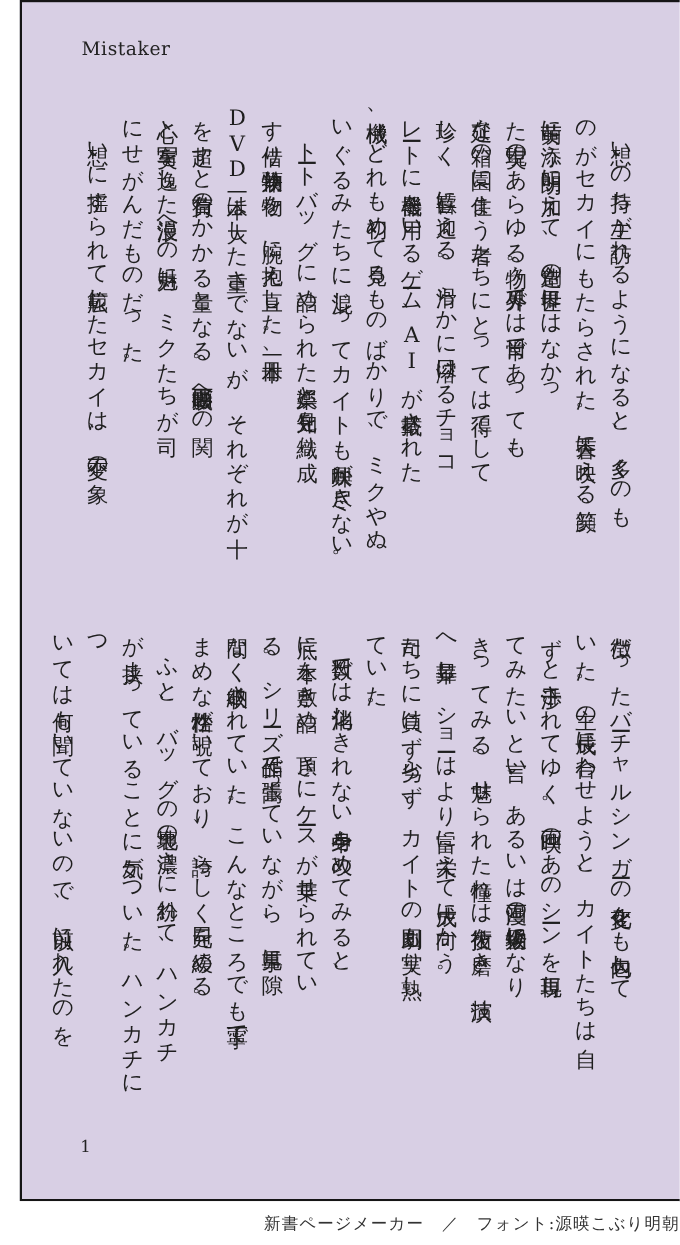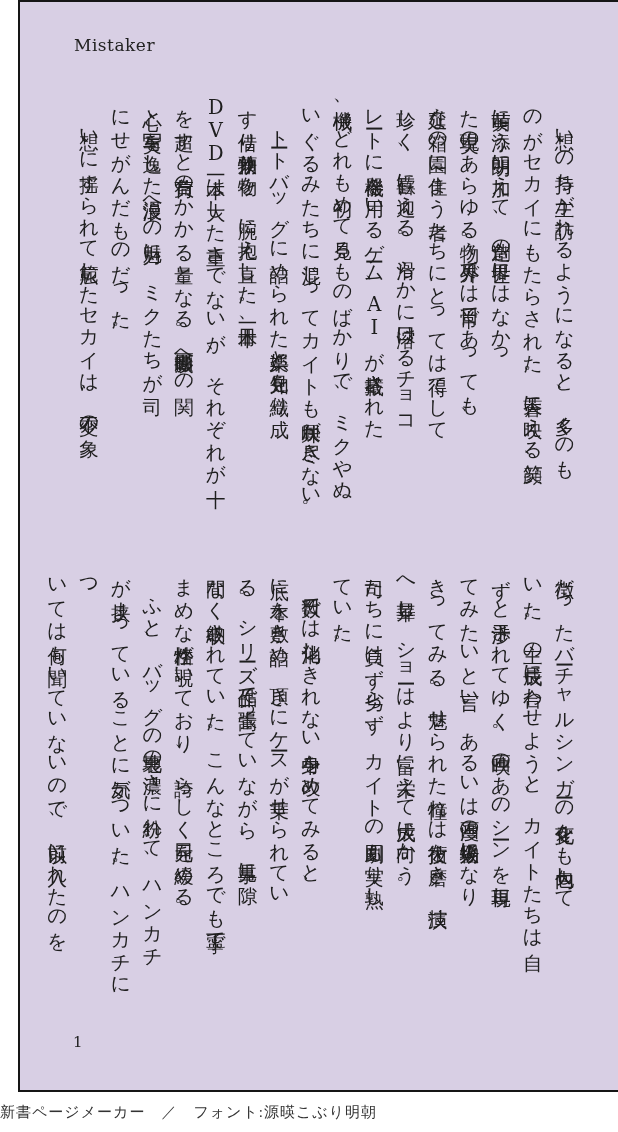--- a/index.html
+++ b/index.html
@@ -61,22 +61,21 @@
   }
   .footer-bar {
     position: absolute;
     left: 0;
     top: 1092px;
     width: 618px;
     height: 40px;
     background: #ffffff;
     display: flex;
     align-items: center;
-    justify-content: flex-start;
-    font-family: Liberation Serif, serif;
+    justify-content: flex-end;
   }
   .footer-credit {
     font-size: 15px;
     color: #333333;
     letter-spacing: 1px;
   }
 </style>
 </head>
 <body>
 

